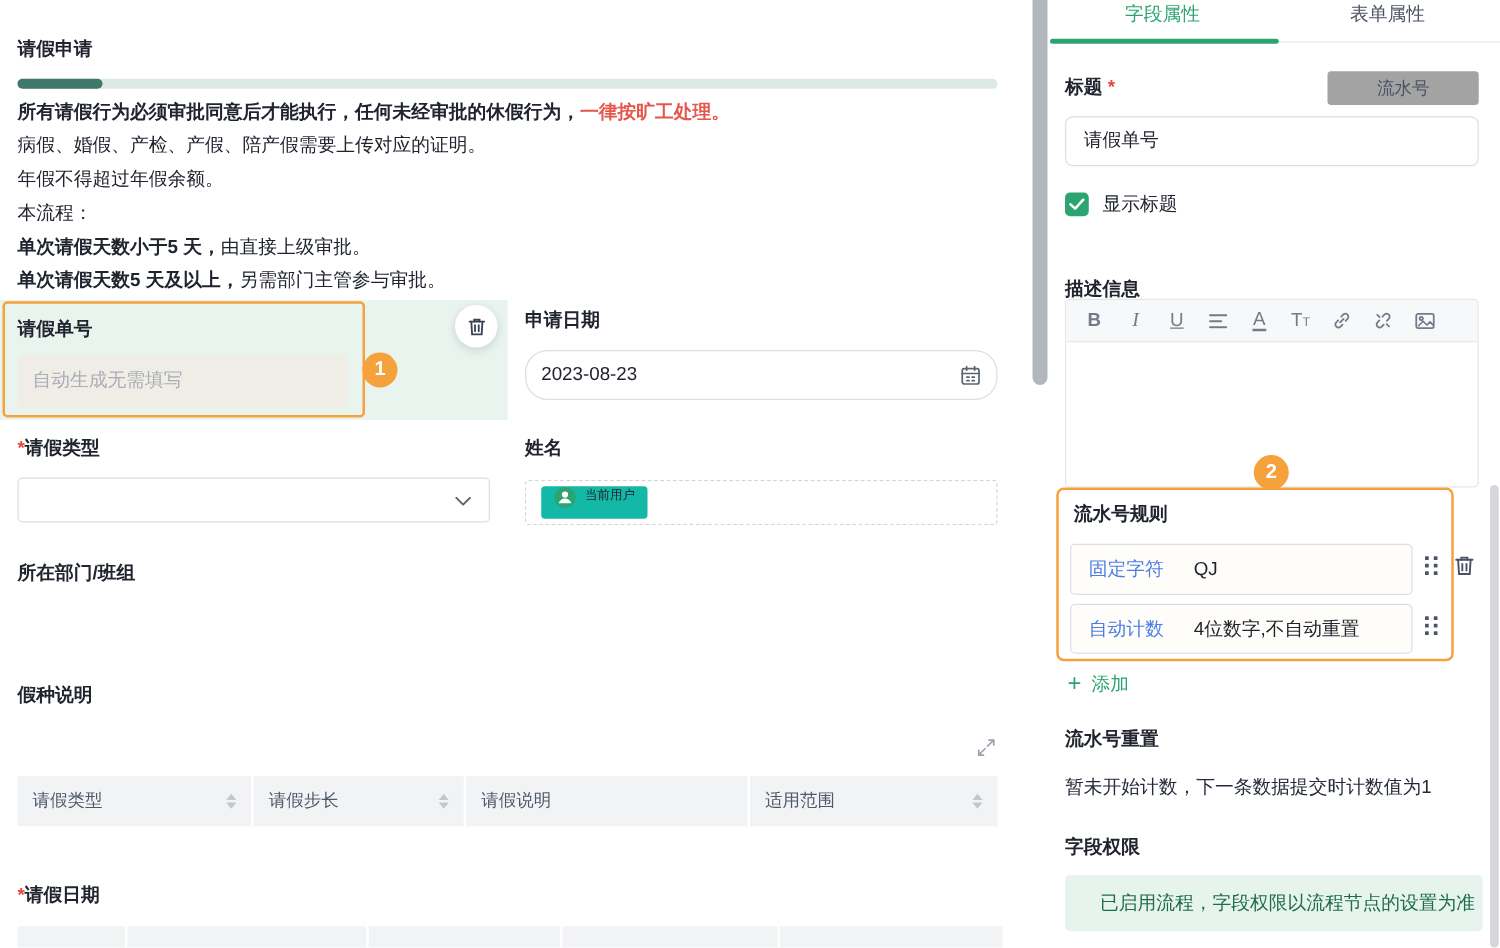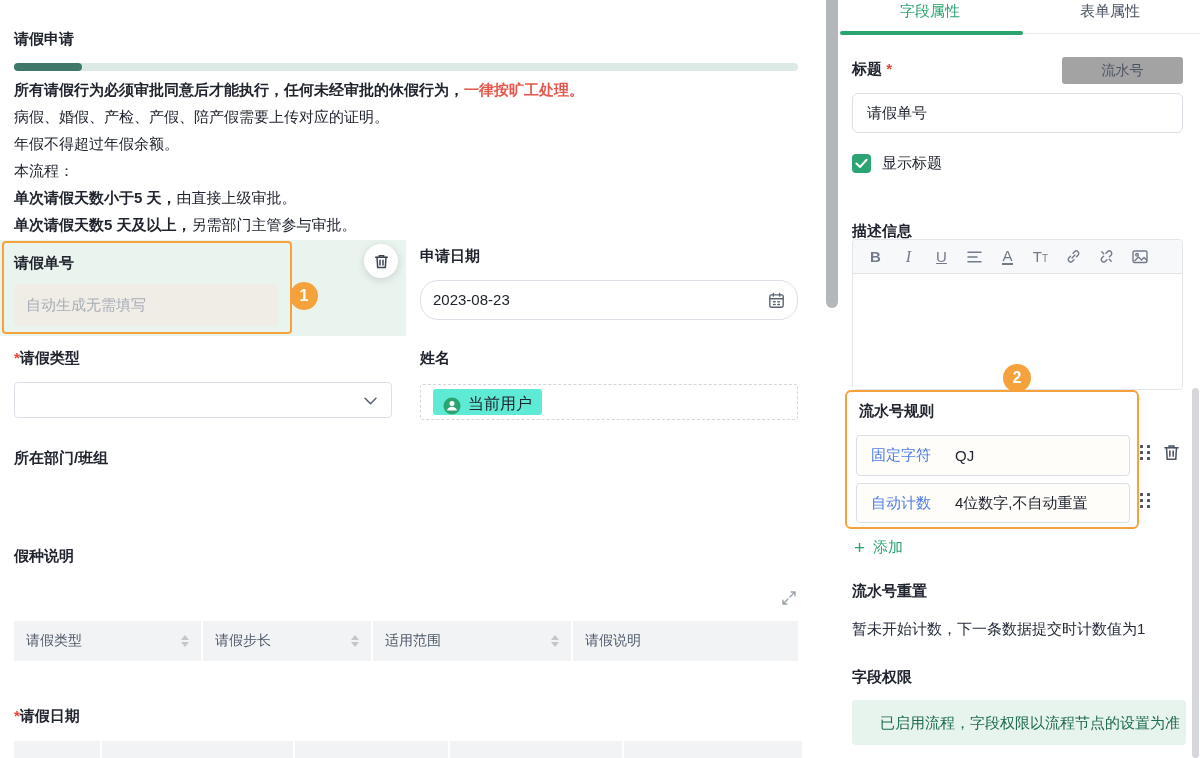--- a/index.html
+++ b/index.html
@@ -22,22 +22,22 @@
   .ghost-input { left:14px; top:44px; width:264px; height:42px; background:#f0ede6; border-radius:4px;
     font-size:15px; color:#a8adb6; line-height:42px; padding-left:12px; }
   .num-badge { width:28px; height:28px; border-radius:50%; background:#f6a23c; color:#fff;
     font-weight:700; font-size:16px; display:flex; align-items:center; justify-content:center; }
   .trash-btn { width:34px; height:34px; border-radius:50%; background:#fff;
     box-shadow:0 2px 8px rgba(0,0,0,.14); display:flex; align-items:center; justify-content:center; }
 
   .input { background:#fff; border:1px solid #dcdfe6; border-radius:4px; font-size:15px; color:#20242e;
     padding-left:12px; outline:none; font-family:inherit; }
   .dashed { background:#fff; border:1px dashed #d3d6dd; border-radius:3px; display:flex; align-items:center; padding-left:12px; }
-  .chip { display:inline-flex; align-items:flex-end; gap:7px; background:#5eead4; height:26px;
-    padding:0 10px; border-radius:3px; font-size:16px; color:#20242e; }
+  .chip { display:inline-flex; align-items:flex-start; gap:7px; background:#14b8a6; height:26px;
+    padding:0 10px; border-radius:3px; font-size:10px; color:#20242e; }
 
   .gtable { left:14px; top:621px; width:784px; height:40px; display:flex; gap:2px; }
   .gcell { background:#f2f3f5; height:40px; display:flex; align-items:center; justify-content:space-between;
     padding:0 12px; font-size:14px; color:#4e5969; }
   .sort { display:inline-flex; flex-direction:column; gap:2px; }
   .sort i { width:0; height:0; border-left:4px solid transparent; border-right:4px solid transparent; }
   .sort .up { border-bottom:5px solid #c2c6cd; }
   .sort .down { border-top:5px solid #c2c6cd; }
 
   .cut-strip { left:14px; top:741px; width:788px; height:17px; background:#f2f3f5; }
@@ -60,21 +60,21 @@
   .checkbox { width:19px; height:19px; border-radius:4px; background:#2ba471; display:flex; align-items:center; justify-content:center; }
 
   .editor { left:12px; top:239px; width:331px; height:151px; border:1px solid #e3e5e9; border-radius:4px; overflow:hidden; }
   .etoolbar { height:34px; background:#f7f8fa; border-bottom:1px solid #e3e5e9; display:flex; align-items:center; padding-left:6px; }
   .eicon { width:33px; height:34px; display:flex; align-items:center; justify-content:center;
     color:#737b89; font-size:15px; }
   .eicon .it { font-family:"Liberation Serif","DejaVu Serif",serif; font-style:italic; font-size:16px; }
   .eicon .un { text-decoration:underline; }
   .eicon .tt { font-size:15px; } .eicon .tt small { font-size:10px; }
 
-  .callout2 { left:5px; top:390px; width:294px; height:139px; border:2px solid #f6a23c; border-radius:6px; background:#fff; }
+  .callout2 { left:5px; top:390px; width:318px; height:139px; border:2px solid #f6a23c; border-radius:6px; background:#fff; }
   .rule-row { position:absolute; left:9px; width:274px; border:1px solid #dcdfe6; border-radius:4px; background:#fffdf9;
     display:flex; align-items:center; font-size:15px; }
   .rule-type { color:#4d7ce8; margin-left:14px; }
   .rule-val { color:#20242e; margin-left:24px; }
   .dots { display:grid; grid-template-columns:3px 3px; grid-auto-rows:3px; gap:3px 4px; }
   .dots b { background:#4c5565; border-radius:0.5px; }
 
   .add-link { display:flex; align-items:center; gap:8px; color:#2ba471; font-size:15px; }
   .add-link .plus { font-size:19px; line-height:15px; }
 
@@ -169,29 +169,29 @@
           <i class="down"></i>
         </span>
       </div>
     <div class="gcell" style="width:168px;">
         <span>请假步长</span>
         <span class="sort">
           <i class="up"></i>
           <i class="down"></i>
         </span>
       </div>
+    <div class="gcell" style="width:225px;">
+        <span>请假说明</span>
+      </div>
     <div class="gcell" style="width:198px;">
         <span>适用范围</span>
         <span class="sort">
           <i class="up"></i>
           <i class="down"></i>
         </span>
-      </div>
-    <div class="gcell" style="width:225px;">
-        <span>请假说明</span>
       </div>
   </div>
 
   <div class="abs lbl" style="left:14px; top:707px;"><span class="ast">*</span><span>请假日期</span></div>
   <div class="abs cut-strip">
     <span class="cut-div" style="left:86px;"></span>
     <span class="cut-div" style="left:279px;"></span>
     <span class="cut-div" style="left:434px;"></span>
     <span class="cut-div" style="left:608px;"></span>
   </div>

